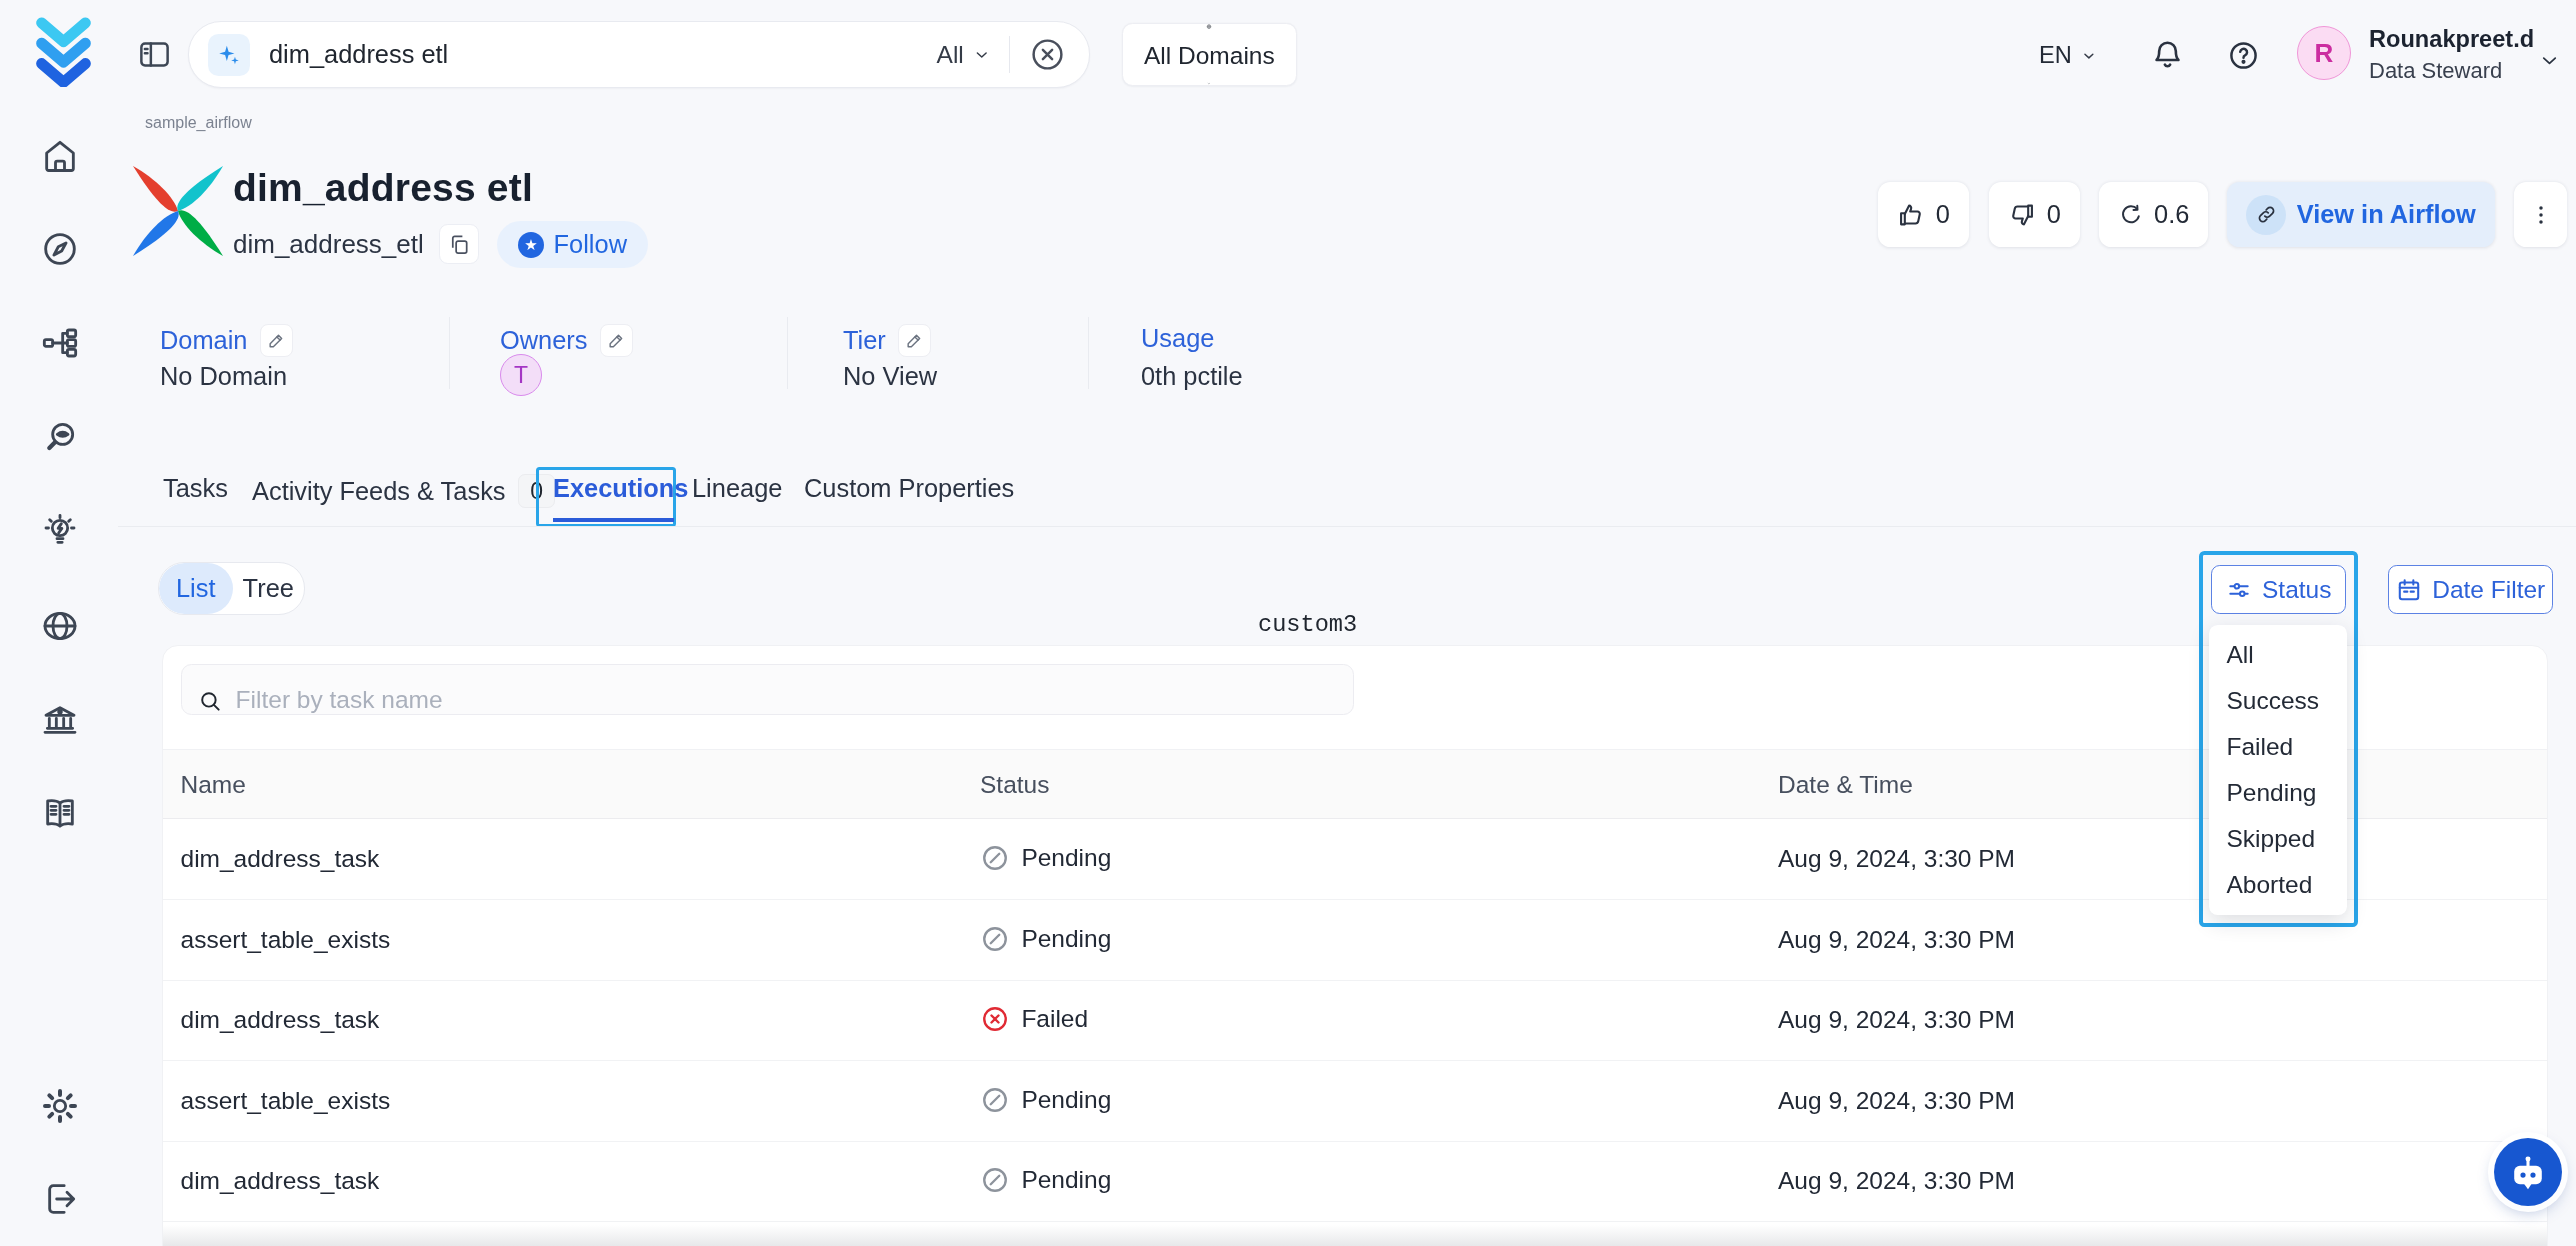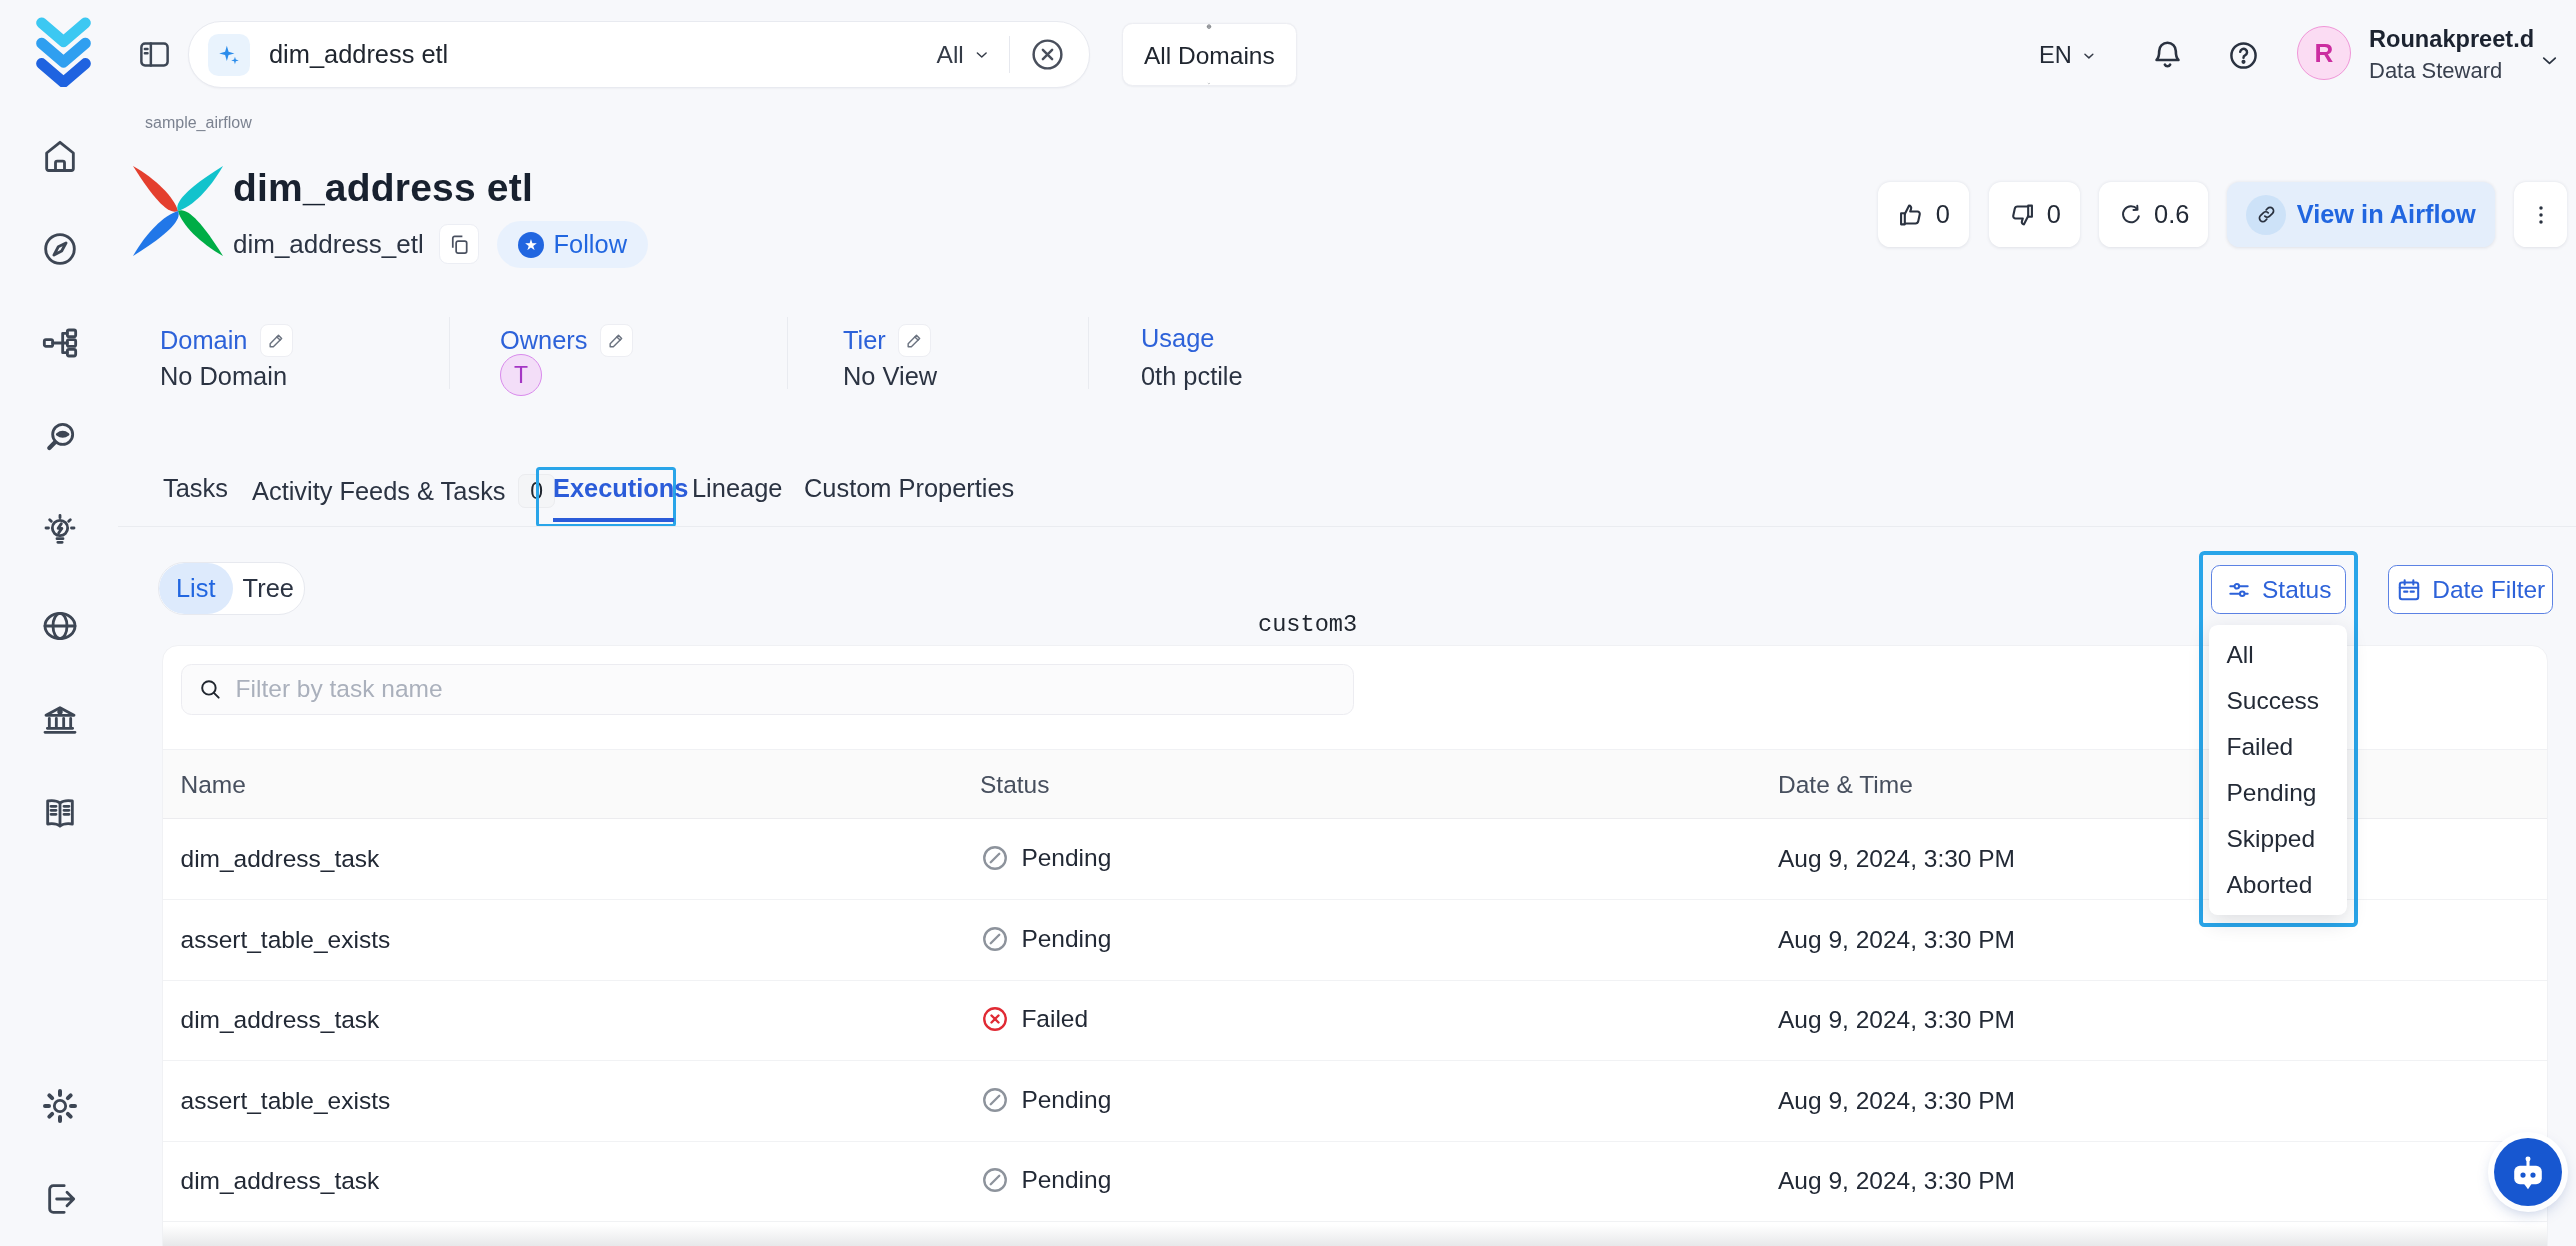--- a/index.html
+++ b/index.html
@@ -68,21 +68,21 @@
   .seg-tree { width:72px; color:#2b3342; }
   .hl-box { left:2199px; top:551px; width:159px; height:376px; border:4.4px solid #29a5e9; border-radius:5.3px; z-index:30; pointer-events:none; }
   .filter-btn { top:565px; height:49px; background:#fff; border:1.8px solid #5c82e4; border-radius:8.8px; display:flex; align-items:center; justify-content:center; gap:10.5px; font-size:24.5px; color:#2d62d9; cursor:pointer; z-index:31; }
   .filter-btn svg { stroke:#2d62d9; fill:none; stroke-width:1.9; stroke-linecap:round; stroke-linejoin:round; }
   .status-menu { left:2209px; top:625px; width:138px; background:#fff; border-radius:8.8px; box-shadow:0 7px 21px rgba(15,25,50,.14); z-index:32; padding:7px 0; }
   .menu-item { height:46px; display:flex; align-items:center; padding-left:17.5px; font-size:24.5px; color:#232a36; cursor:pointer; }
   .floating-label { left:1258px; top:611px; font-size:23.6px; color:#20262f;font-family:Liberation Mono, monospace; }
 
   
   .panel { left:162px; top:645px; width:2386px; height:613px; background:#fff; border:0.9px solid #f0f1f4; border-radius:15.8px 15.8px 0 0; }
-  .filter-input-wrap { position:absolute; left:17.5px; top:17.5px; width:1173px; height:51px; background:#fbfbfc; border:0.9px solid #ececf1; border-radius:10.5px; display:flex; align-items:center; padding:0 15.8px; }
+  .filter-input-wrap { position:absolute; left:17.5px; top:17.5px; width:1173px; height:51px; background:#fbfbfc; border:0.9px solid #ececf1; border-radius:10.5px; display:flex; align-items:flex-end; padding:0 15.8px; }
   .filter-input { flex:1; border:none; outline:none; background:transparent; font-family:"Liberation Sans",sans-serif; font-size:24.5px; color:#20262f; margin-left:12.3px; }
   .filter-input::placeholder { color:#aab0bc; }
   .thead { position:absolute; left:0; top:103px; width:100%; height:70px; background:#fafafa; border-top:0.9px solid #f0f1f4; border-bottom:0.9px solid #ececef; }
   .th { position:absolute; top:21px; font-size:24.5px; color:#474f5e; }
   .trow { position:absolute; left:0; width:100%; height:81px; border-bottom:0.9px solid #f1f2f4; cursor:pointer; }
   .cell { position:absolute; top:26px; font-size:24.5px; color:#222935; }
   .c-name { left:17.5px; }
   .c-status { left:817px; display:flex; align-items:center; gap:11.4px; top:23.6px; }
   .c-date { left:1615px; }
   .c-status svg { width:30px; height:30px; fill:none; stroke-width:1.9; stroke-linecap:round; }

